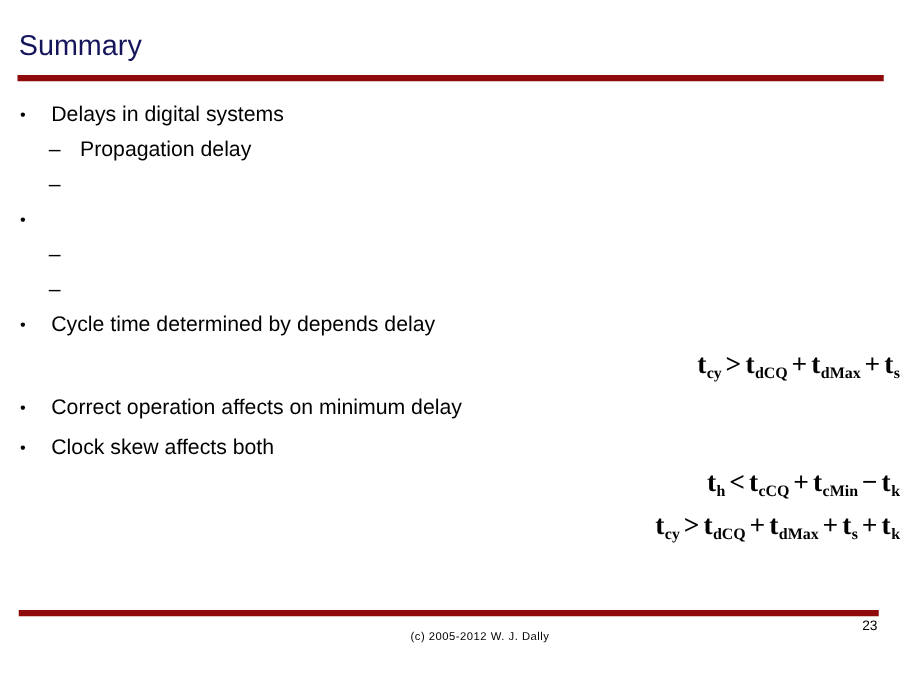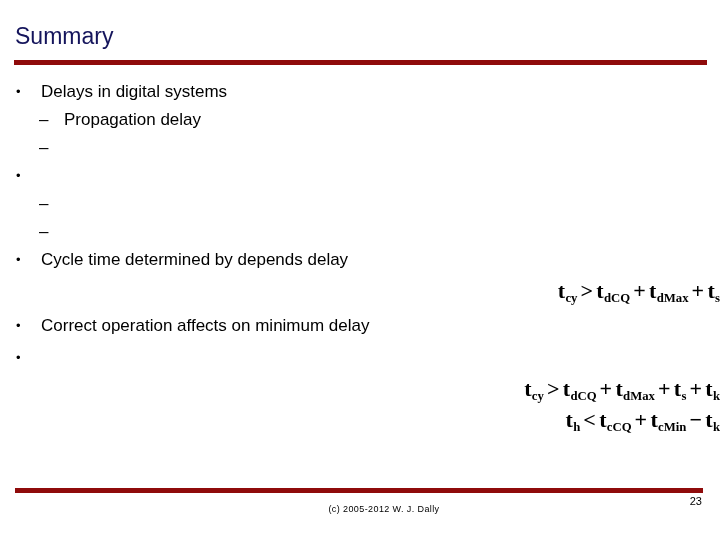--- a/index.html
+++ b/index.html
@@ -194,26 +194,27 @@
     <div class="equation gap-eq-before"><span class="var">t<sub>cy</sub></span><span class="op">&gt;</span><span class="var">t<sub>dCQ</sub></span><span class="op">+</span><span class="var">t<sub>dMax</sub></span><span class="op">+</span><span class="var">t<sub>s</sub></span></div>
 
     <div class="bullet-row level-1 gap-eq-after">
       <span class="bullet-marker">•</span>
       <span class="bullet-text">Correct operation affects on minimum delay</span>
     </div>
 
 
     <div class="bullet-row level-1 gap-eq-after">
       <span class="bullet-marker">•</span>
-    </div>
+      <span class="bullet-text">Clock skew affects both</span>
+    </div>
+
+    <div class="equation"><span class="var">t<sub>h</sub></span><span class="op">&lt;</span><span class="var">t<sub>cCQ</sub></span><span class="op">+</span><span class="var">t<sub>cMin</sub></span><span class="op">−</span><span class="var">t<sub>k</sub></span></div>
 
     <div class="equation gap-eq-before"><span class="var">t<sub>cy</sub></span><span class="op">&gt;</span><span class="var">t<sub>dCQ</sub></span><span class="op">+</span><span class="var">t<sub>dMax</sub></span><span class="op">+</span><span class="var">t<sub>s</sub></span><span class="op">+</span><span class="var">t<sub>k</sub></span></div>
 
-    <div class="equation"><span class="var">t<sub>h</sub></span><span class="op">&lt;</span><span class="var">t<sub>cCQ</sub></span><span class="op">+</span><span class="var">t<sub>cMin</sub></span><span class="op">−</span><span class="var">t<sub>k</sub></span></div>
-
   </div>
 
   <div id="rule-bottom" class="rule"></div>
 
   <div id="footer-copyright">(c) 2005-2012 W. J. Dally</div>
 
   <div id="footer-pagenum">23</div>
 
 </div>
 

